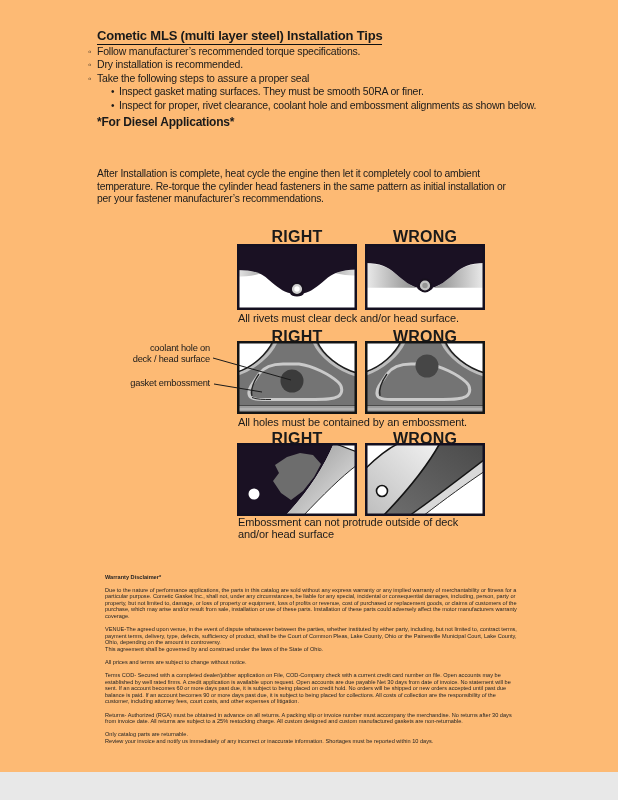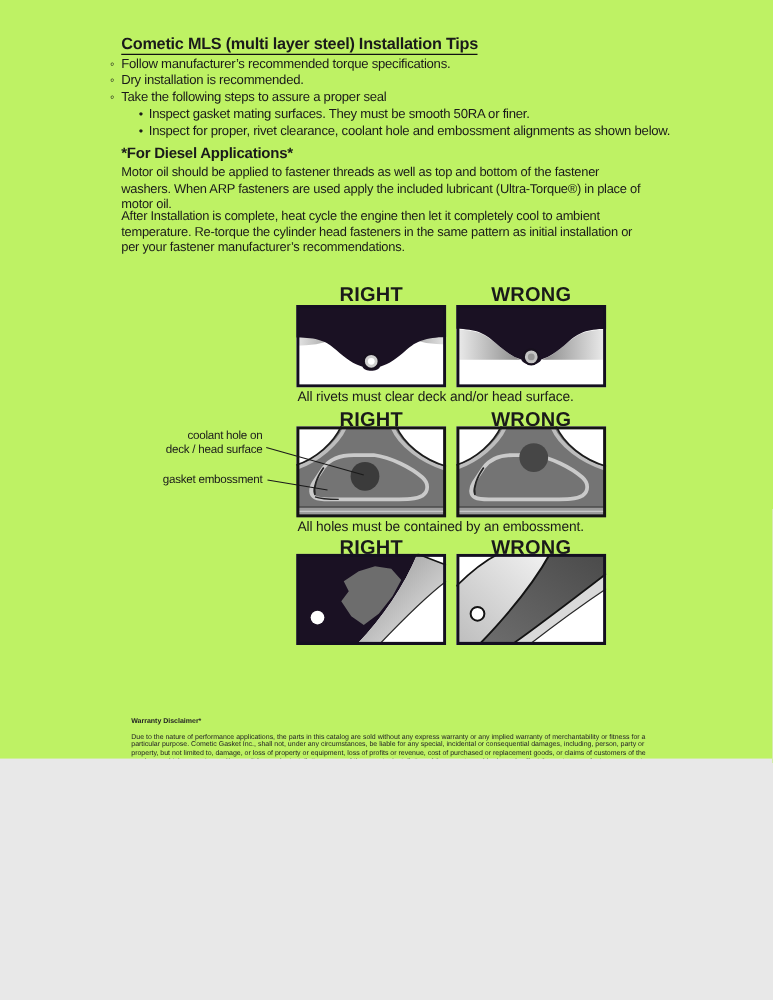--- a/index.html
+++ b/index.html
@@ -1,17 +1,17 @@
 <!DOCTYPE html>
 <html><head>
 <meta charset="utf-8">
 <style>
   html,body{margin:0;padding:0;background:#e8e8e8;}
   .page{
-    position:relative;width:618px;height:607px;background:#bef264;
+    position:relative;width:618px;height:772px;background:#fdba74;
     font-family:"Liberation Sans", sans-serif;color:#1a1a1a;overflow:hidden;
     margin:0 auto;letter-spacing:-0.2px;
   }
   .abs{position:absolute;}
   
   .title{font-size:13px;font-weight:bold;border-bottom:1.5px solid #111;padding-bottom:1px;white-space:nowrap;}
   
   .tips{font-size:10.5px;line-height:13.4px;}
   .brow{display:flex;align-items:flex-start;}
   .brow .blt{flex:none;width:9px;font-size:10px;}
@@ -60,21 +60,20 @@
       <span class="blt">•</span>
       <span>Inspect gasket mating surfaces.  They must be smooth 50RA or finer.</span>
     </div>
     <div class="brow sub">
       <span class="blt">•</span>
       <span>Inspect for proper, rivet clearance, coolant hole and embossment alignments as shown below.</span>
     </div>
   </div>
 
   <div class="abs h2" style="left:97px;top:115px;">*For Diesel Applications*</div>
-  <div class="abs para" style="left:97px;top:133px;">Motor oil should be applied to fastener threads as well as top and bottom of the fastener washers. When ARP fasteners are used apply the included lubricant (Ultra-Torque®) in place of motor oil.</div>
   <div class="abs para" style="left:97px;top:168px;">After Installation is complete, heat cycle the engine then let it completely cool to ambient temperature. Re-torque the cylinder head fasteners in the same pattern as initial installation or per your fastener manufacturer’s recommendations.</div>
 
   <div class="abs flabel" style="left:237px;top:228px;">RIGHT</div>
   <div class="abs flabel" style="left:365px;top:228px;">WRONG</div>
 
   <svg class="abs panel" style="left:237px;top:244px;" width="120" height="66" viewBox="0 0 120 66">
     <defs>
       <linearGradient id="r1a" x1="0" y1="0" x2="1" y2="0">
         <stop offset="0" stop-color="#e6e6e6"></stop>
           <stop offset="1" stop-color="#9a9a9a"></stop>
@@ -199,20 +198,21 @@
     <path d="M75,0 L120,0 L120,16 C94,36 68,56 44,73 L18,73 C46,44 64,20 75,0 Z" fill="url(#w3b)"></path>
     <path d="M120,16 C94,36 68,56 44,73 L58,73 C80,56 102,40 120,28 Z" fill="#d9d9d9"></path>
     <path d="M0,26 C12,14 22,6 34,0" fill="none" stroke="#141414" stroke-width="1.4"></path>
     <path d="M75,0 C64,20 46,44 18,73" fill="none" stroke="#141414" stroke-width="1.6"></path>
     <path d="M120,16 C94,36 68,56 44,73" fill="none" stroke="#141414" stroke-width="1.4"></path>
     <path d="M120,28 C102,40 80,56 58,73" fill="none" stroke="#2a2a2a" stroke-width="1"></path>
     <circle cx="17" cy="48" r="5.5" fill="#ffffff" stroke="#141414" stroke-width="1.6"></circle>
     <rect x="1.25" y="1.25" width="117.5" height="70.5" fill="none" stroke="#141020" stroke-width="2.5"></rect>
   </svg>
 
+  <div class="abs fcap" style="left:238px;top:517px;width:232px;">Embossment can not protrude outside of deck and/or head surface</div>
 
   <svg class="abs overlay" style="left:0;top:0;" width="618" height="800" viewBox="0 0 618 800">
     <line x1="213" y1="358" x2="291" y2="380" stroke="#1a1a1a" stroke-width="1"></line>
     <line x1="214" y1="384" x2="262" y2="392" stroke="#1a1a1a" stroke-width="1"></line>
   </svg>
 
   <div class="abs legal" style="left:105px;top:574px;">
     <div class="lh">Warranty Disclaimer*</div>
     <p>Due to the nature of performance applications, the parts in this catalog are sold without any express warranty or any implied warranty of merchantability or fitness for a particular purpose.  Cometic Gasket Inc., shall not, under any circumstances, be liable for any special, incidental or consequential damages, including, person, party or property, but not limited to, damage, or loss of property or equipment, loss of profits or revenue, cost of purchased or replacement goods, or claims of customers of the purchase, which may arise and/or result from sale, installation or use of these parts.  Installation of these parts could adversely affect the motor manufacturers warranty coverage.</p>
     <p class="gap">VENUE-The agreed upon venue, in the event of dispute whatsoever between the parties, whether instituted by either party, including, but not limited to, contract terms, payment terms, delivery, type, defects, sufficiency of product, shall be the Court of Common Pleas, Lake County, Ohio or the Painesville Municipal Court, Lake County, Ohio, depending on the amount in controversy.</p>

